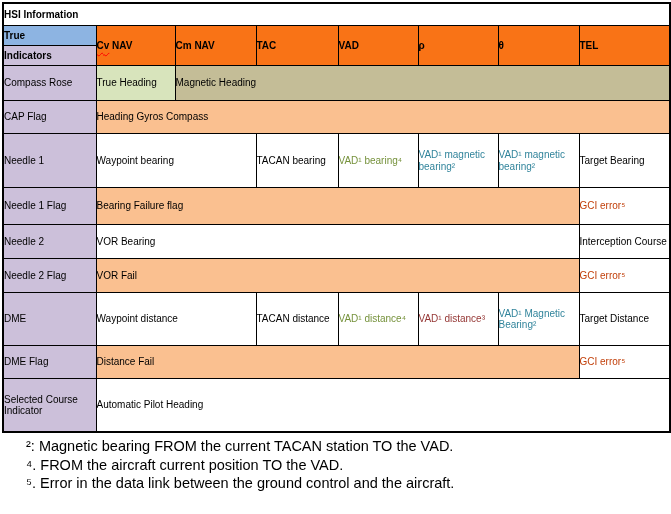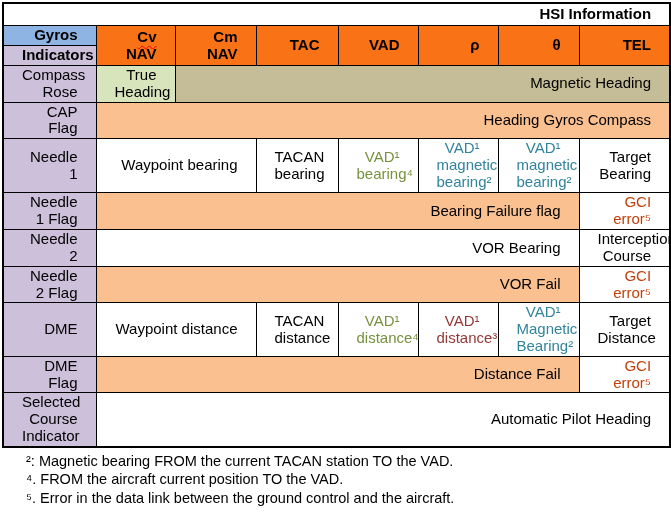--- a/index.html
+++ b/index.html
@@ -10,25 +10,25 @@
   }
   .page{padding:2px 0 0 2px;}
   table.hsi{
     border-collapse:collapse;
     table-layout:fixed;
     width:667px;
     border:2px solid #000;
   }
   table.hsi td{
     border:1px solid #000;
-    font-size:15px;
+    font-size:10px;
     line-height:1.12;
-    text-align:right;
+    text-align:left;
     vertical-align:middle;
-    padding:1px 18px;
+    padding:1px 0;
     overflow:hidden;
   }
   td.title-cell{
     background:#fff;font-weight:bold;font-size:14px;height:19px;
   }
   td.rowlabel{
     background:#CCC0DA;text-align:left;padding-left:4px;
   }
   td.colhead{
     background:#f97316;font-weight:bold;font-size:14px;
@@ -82,21 +82,21 @@
         <col style="width:81px">
         <col style="width:91px">
     </colgroup>
 
     <tbody>
         <tr>
       <td class="title-cell" colspan="8">HSI Information</td>
     </tr>
 
     <tr>
-      <td class="mode-cell">Gyros</td>
+      <td class="mode-cell">True</td>
       <td class="colhead" rowspan="2"><span class="squiggle">Cv</span><span> NAV</span></td>
       <td class="colhead" rowspan="2">Cm NAV</td>
       <td class="colhead" rowspan="2">TAC</td>
       <td class="colhead" rowspan="2">VAD</td>
       <td class="colhead greek" rowspan="2">ρ</td>
       <td class="colhead greek" rowspan="2">θ</td>
       <td class="colhead" rowspan="2">TEL</td>
     </tr>
     <tr>
       <td class="ind-cell">Indicators</td>

